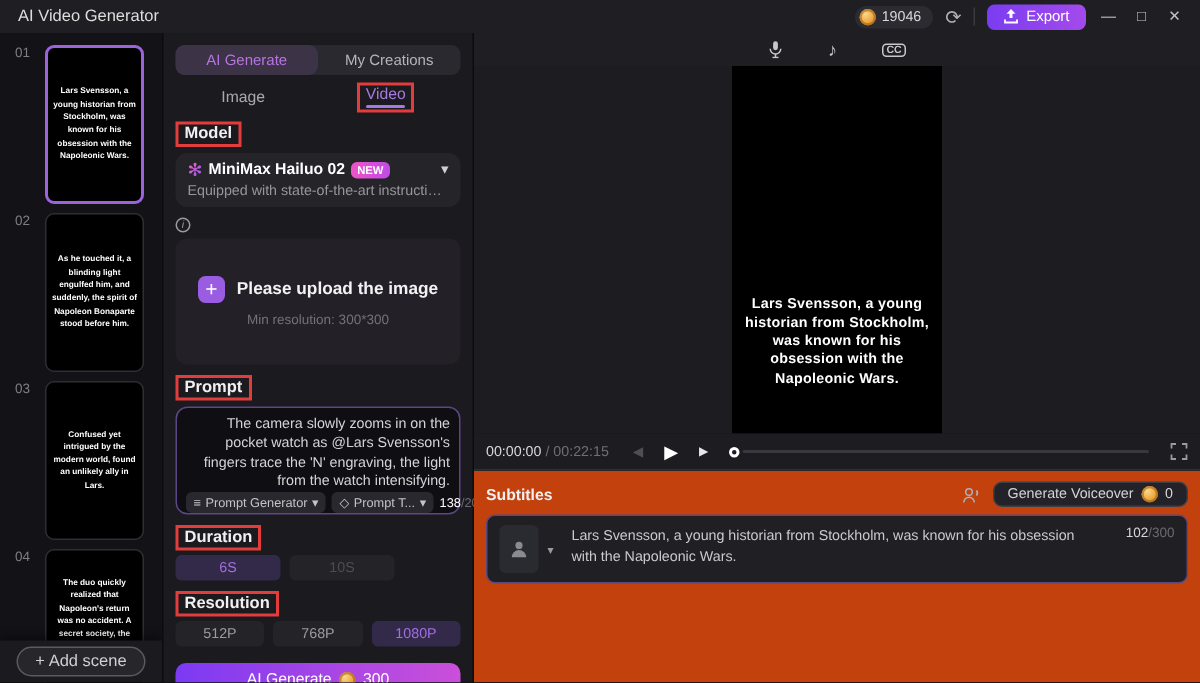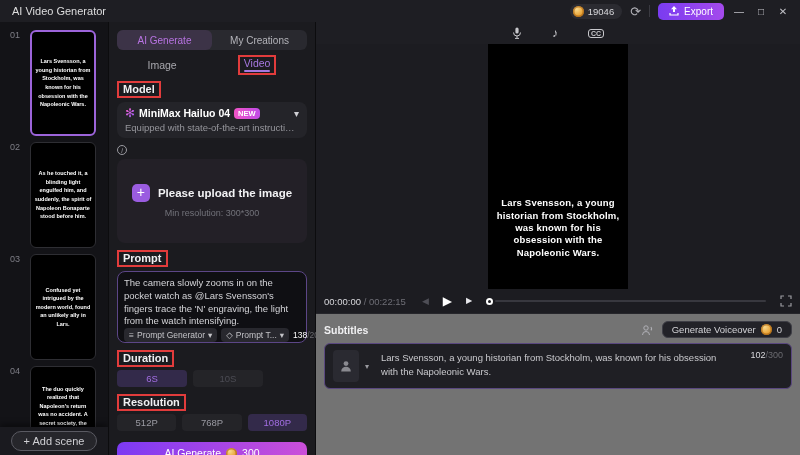--- a/index.html
+++ b/index.html
@@ -62,21 +62,21 @@
   .model-desc { margin-top:3px; font-size:9.5px; color:#96969c; white-space:nowrap; overflow:hidden; text-overflow:ellipsis; }
   .upload-box { margin-top:4px; height:84px; background:#232027; border-radius:8px; display:flex; flex-direction:column;
                 align-items:center; justify-content:center; cursor:pointer; }
   .upload-row { display:flex; align-items:center; gap:8px; }
   .plus-btn { width:18px; height:18px; background:#9a5ce0; border-radius:5px; color:#fff; font-size:14px;
               line-height:17px; text-align:center; }
   .upload-text { font-size:11.5px; font-weight:bold; color:#f2f2f4; }
   .upload-min { margin-top:6px; font-size:9px; color:#72727a; }
   .prompt-box { margin-top:4px; height:72px; background:#0f0f13; border:1px solid #5c4687; border-radius:8px;
                 padding:5px 6px; display:flex; flex-direction:column; }
-  .prompt-text { flex:1; font-size:9.5px; line-height:1.35; color:#d4d4d8; }
+  .prompt-text { flex:1; font-size:9.5px; line-height:1.35; color:#d4d4d8;text-align:right; }
   .prompt-tools { display:flex; align-items:center; gap:4px; }
   .prompt-tool { display:flex; align-items:center; gap:3px; background:#28282e; border-radius:4px; padding:2px 5px;
                  font-size:8.5px; color:#c4c4c8; cursor:pointer; white-space:nowrap; }
   .prompt-count { margin-left:auto; font-size:8.5px; color:#fff; }
   .prompt-count .lim { color:#6a6a70; }
   .opt-row { display:flex; gap:6px; margin-top:3px; }
   .opt-btn { height:17px; display:flex; align-items:center; justify-content:center; border-radius:4px;
              background:#242428; color:#9a9aa2; font-size:9.5px; cursor:pointer; }
   .opt-btn.selected { background:#332a4a; color:#a26ee2; }
   .opt-btn.disabled { color:#4c4c54; }
@@ -97,21 +97,21 @@
   .time { font-size:9.5px; color:#d8d8dc; white-space:nowrap; }
   .time .total { color:#6e6e76; }
   .tr-btn { cursor:pointer; line-height:1; }
   .prev-icon { color:#4e4e56; font-size:9px; margin-left:10px; }
   .play-icon { color:#fff; font-size:12px; margin-left:8px; }
   .next-icon { color:#e8e8ec; font-size:8px; margin-left:8px; }
   .seek { flex:1; display:flex; align-items:center; margin-left:8px; cursor:pointer; }
   .seek-handle { width:7px; height:7px; border:2px solid #fff; border-radius:50%; background:transparent; flex:0 0 auto; }
   .seek-track { flex:1; height:2px; background:#38383f; margin-left:2px; border-radius:1px; }
   .fs-btn { margin-left:8px; display:flex; cursor:pointer; }
-  .subtitles { flex:0 0 142px; background:#737373; border-top:1px solid #26262b; padding:7px 8px; display:flex; flex-direction:column; }
+  .subtitles { flex:0 0 142px; background:#c2410c; border-top:1px solid #26262b; padding:7px 8px; display:flex; flex-direction:column; }
   .sub-header { display:flex; align-items:center; }
   .sub-title { font-size:10.5px; font-weight:bold; color:#f0f0f2; }
   .sub-header-right { margin-left:auto; display:flex; align-items:center; gap:8px; }
   .voiceover-btn { display:flex; align-items:center; gap:5px; background:#222228; border:1px solid #3e3e46;
                    border-radius:6px; padding:2px 9px; font-size:9.5px; color:#d4d4d8; cursor:pointer; }
   .sub-row { margin-top:5px; background:#1f1f24; border:1px solid #5a4880; border-radius:6px; padding:6px 8px;
              display:flex; align-items:flex-start; gap:6px; }
   .sub-avatar { width:26px; height:32px; background:#2a2a31; border-radius:4px; display:flex; align-items:center;
                 justify-content:center; flex:0 0 auto; cursor:pointer; }
   .sub-chevron { color:#9a9aa0; font-size:8px; align-self:center; cursor:pointer; }
@@ -196,21 +196,21 @@
           </span>
         </div>
       </div>
 
       <div class="label-row">
         <span class="redbox"><span class="field-label">Model</span></span>
       </div>
       <div class="model-card">
         <div class="model-row1">
           <span class="model-logo">✻</span>
-          <span class="model-name">MiniMax Hailuo 04</span>
+          <span class="model-name">MiniMax Hailuo 02</span>
           <span class="new-badge">NEW</span>
           <span class="model-chevron">▾</span>
         </div>
         <div class="model-desc">Equipped with state-of-the-art instruction foll...</div>
       </div>
 
       <div class="label-row">
         <span class="info-icon">i</span>
       </div>
       <div class="upload-box">

